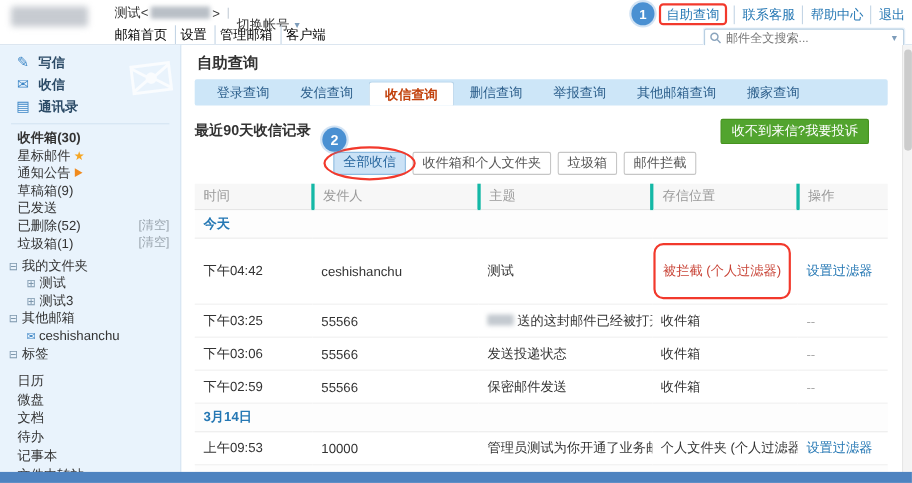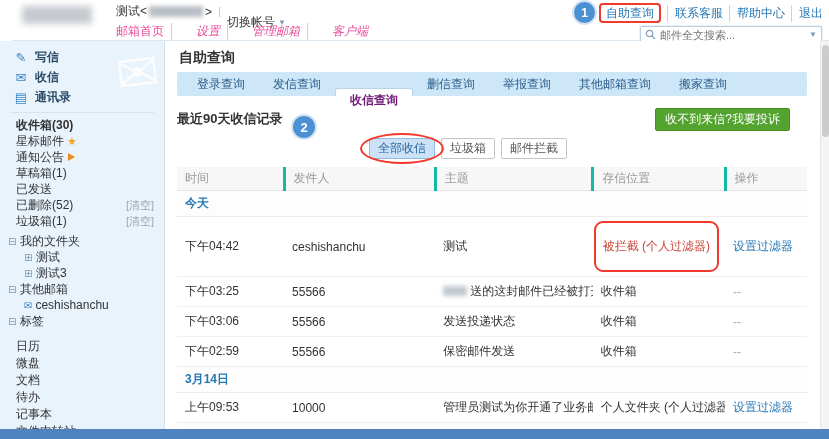--- a/index.html
+++ b/index.html
@@ -2,33 +2,33 @@
 <html><head>
 <meta charset="utf-8">
 <style>
   * { margin:0; padding:0; box-sizing:border-box; }
   html,body { background:#dfe3e8; }
   body { font-family:"Liberation Sans","DejaVu Sans",sans-serif; }
   .page { position:relative; width:829px; height:439px; background:#fff; overflow:hidden;
           font-size:12px; color:#333; margin:0 auto; }
 
   
-  .hdr { position:absolute; top:0; left:12px; right:0; height:41px; background:#fff;
+  .hdr { position:absolute; top:0; left:0; right:0; height:41px; background:#fff;
          border-bottom:1px solid #dce6f0; }
   .logo-blur { position:absolute; left:10px; top:6px; width:70px; height:18px;
                background:#c7cbd1; border-radius:2px; filter:blur(3px); }
   .acct { position:absolute; left:104px; top:4px; }
   .acct-line { display:flex; align-items:center; height:15px; font-size:12px; color:#333; }
   .blur-acct { display:inline-block; width:54px; height:11px; background:#b9bfc6;
                filter:blur(2px); margin:0 2px; border-radius:1px; }
   .vsep { display:inline-block; width:1px; height:10px; background:#c4cdd6; margin:0 7px; }
   .caret { font-size:8px; color:#7d9cba; margin-left:3px; }
   .navlinks { margin-top:4px; display:flex; align-items:center; }
-  .navlinks a { color:#ec4899; text-decoration:none; cursor:pointer; }
-  .navlinks > a + a { margin-left:7px; padding-left:24px; border-left:1px solid #c4d5e5;font-style:italic; }
+  .navlinks a { color:#000000; text-decoration:none; cursor:pointer; }
+  .navlinks > a + a { margin-left:7px; padding-left:4px; border-left:1px solid #c4d5e5; }
   .hdr-right { position:absolute; right:6px; top:3px; display:flex; flex-direction:column; align-items:flex-end; }
   .qlinks { display:flex; align-items:center; height:20px; }
   .qlinks a { color:#2678b4; text-decoration:none; cursor:pointer; }
   .qlinks > * + * { margin-left:6px; padding-left:7px; border-left:1px solid #c4d5e5; }
   .red-frame { position:relative; border:2px solid #f2392c; border-radius:4px; padding:0 5px; line-height:16px; }
   .anno-circle { position:absolute; left:-27px; top:-3px; width:21px; height:21px; border-radius:50%;
                  background:#4a90d2; color:#fff; font-weight:bold; font-size:12px;
                  display:flex; align-items:center; justify-content:center;
                  box-shadow:0 0 0 2px rgba(74,144,210,.25); }
   .search-row { margin-top:2px; background:#e9f2fa; padding:1px; border-radius:2px; }
@@ -63,31 +63,31 @@
   .mail-ic { color:#3d86c6; font-size:10px; margin-right:3px; }
   .apps { margin-top:9px; }
   .apps .side-item { height:17px; line-height:17px; }
 
   
   .content { position:relative; flex:1; background:#fff; padding:8px 22px 0 12px; overflow:hidden; }
   .page-title { font-size:14px; font-weight:bold; color:#333; margin:0 0 5px 2px; }
   .tabbar { height:24px; background:#cde6f8; border-radius:2px; display:flex; align-items:stretch;
             padding-left:6px; }
   .tab { padding:0 14px; line-height:24px; color:#2a5d8a; cursor:pointer; text-decoration:none; }
-  .tab.active { background:#fff; font-weight:bold; color:#701a75; border-radius:3px 3px 0 0;
-                margin-top:16px; line-height:22px; border:1px solid #b7d4ea; border-bottom:none; }
+  .tab.active { background:#fff; font-weight:bold; color:#c2410c; border-radius:3px 3px 0 0;
+                margin-top:2px; line-height:22px; border:1px solid #b7d4ea; border-bottom:none; }
   .section-row { position:relative; margin-top:12px; height:21px; }
   .section-title { font-size:13px; font-weight:bold; color:#333; line-height:21px; }
   .complain-btn { position:absolute; right:17px; top:0; background:#52a42e; color:#fff; border:1px solid #46921f;
                   font-size:12px; padding:2px 9px; border-radius:2px; cursor:pointer; font-family:inherit; }
   .filter-row { position:relative; margin-top:7px; height:24px; display:flex; justify-content:center;
                 align-items:center; gap:6px; transform:translateX(-24px); }
   .filter-btn { border:1px solid #c6c6c6; background:#fff; color:#555; height:21px; line-height:19px;
                 padding:0 8px; font-size:12px; border-radius:2px; cursor:pointer; font-family:inherit; }
-  .filter-btn.active { background:#cbe2f6; border-color:#8fbce0; color:#29679e; }
+  .filter-btn.active { background:#cbe2f6; border-color:#8fbce0; color:#29679e;font-family:Liberation Mono, monospace; }
   .ellipse-wrap { position:relative; display:inline-block; }
   .red-ellipse { position:absolute; left:-9px; right:-9px; top:-5px; bottom:-5px;
                  border:2px solid #f2392c; border-radius:50%; pointer-events:none; }
   .anno-circle-2 { position:absolute; left:128px; top:75px; width:22px; height:22px; border-radius:50%;
                    background:#4a90d2; color:#fff; font-weight:bold; font-size:13px; z-index:6;
                    display:flex; align-items:center; justify-content:center;
                    box-shadow:0 0 0 2px rgba(74,144,210,.25); }
 
   
   table.mail { width:100%; border-collapse:collapse; margin-top:7px; table-layout:fixed; }
@@ -183,21 +183,21 @@
       <div class="side-action">
         <span class="ai">▤</span>
         <span>通讯录</span>
       </div>
 
       <div class="side-div"></div>
 
       <div class="side-item bold"><span>收件箱(30)</span></div>
       <div class="side-item"><span>星标邮件</span><span class="star-ic">★</span></div>
       <div class="side-item"><span>通知公告</span><span class="megaphone"></span></div>
-      <div class="side-item"><span>草稿箱(1)</span></div>
+      <div class="side-item"><span>草稿箱(9)</span></div>
       <div class="side-item"><span>已发送</span></div>
       <div class="side-item">
         <span>已删除(52)</span>
         <span class="clear-link">[清空]</span>
       </div>
       <div class="side-item">
         <span>垃圾箱(1)</span>
         <span class="clear-link">[清空]</span>
       </div>
 
@@ -252,20 +252,21 @@
       <div class="section-row">
         <span class="section-title">最近90天收信记录</span>
         <button class="complain-btn">收不到来信?我要投诉</button>
       </div>
 
       <div class="filter-row">
         <span class="ellipse-wrap">
           <button class="filter-btn active">全部收信</button>
           <span class="red-ellipse"></span>
         </span>
+        <button class="filter-btn">收件箱和个人文件夹</button>
         <button class="filter-btn">垃圾箱</button>
         <button class="filter-btn">邮件拦截</button>
       </div>
 
       <table class="mail">
         <colgroup>
             <col style="width:17%">
             <col style="width:24%">
             <col style="width:25%">
             <col style="width:21%">

